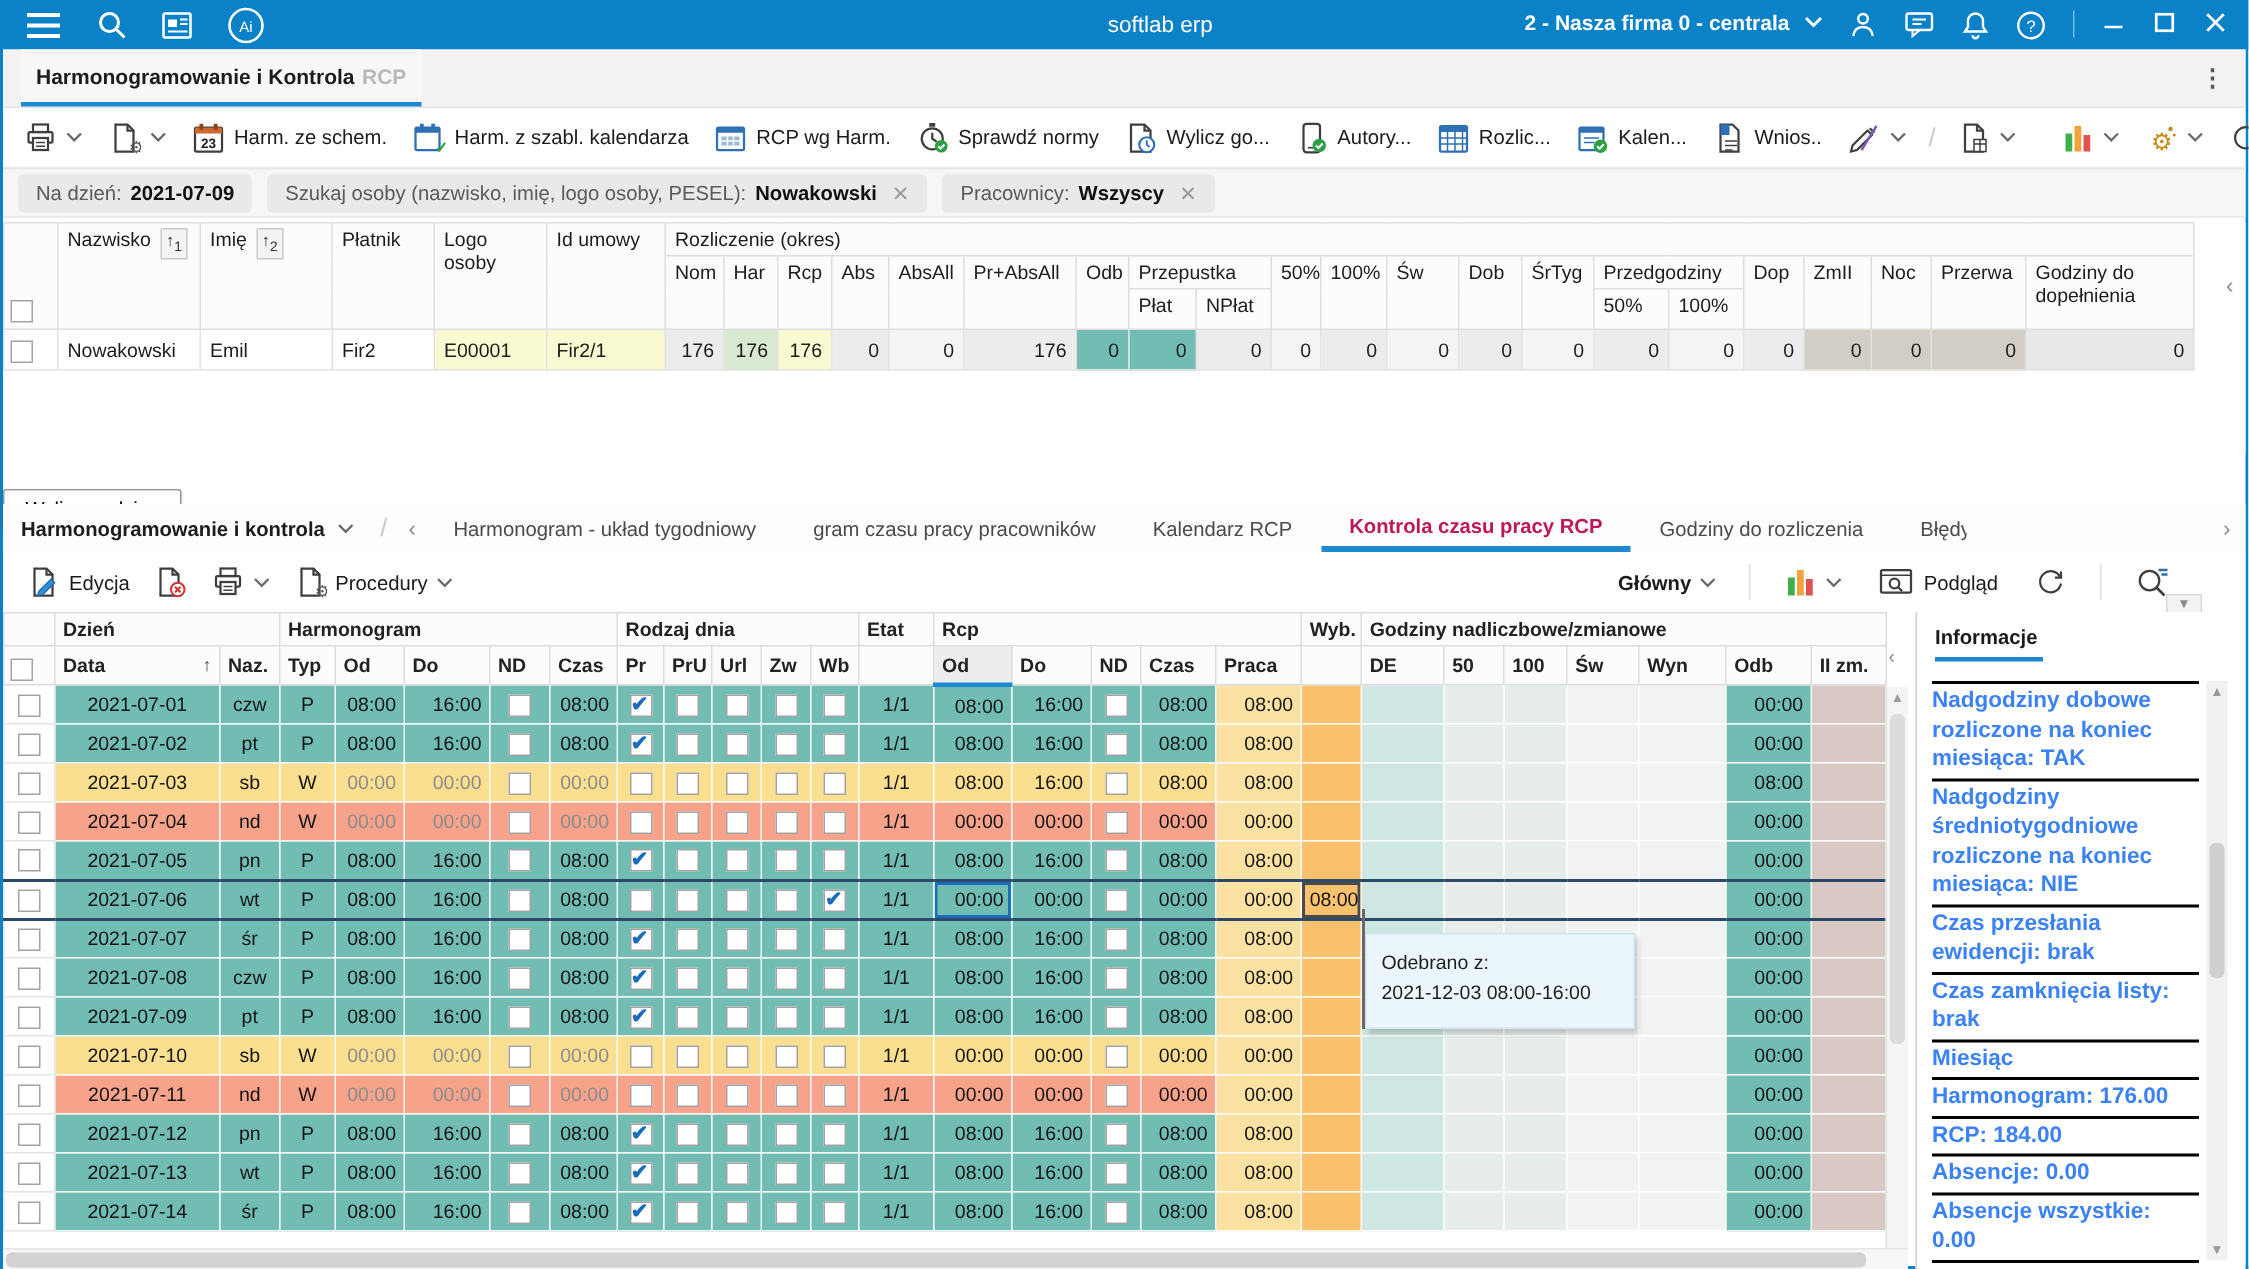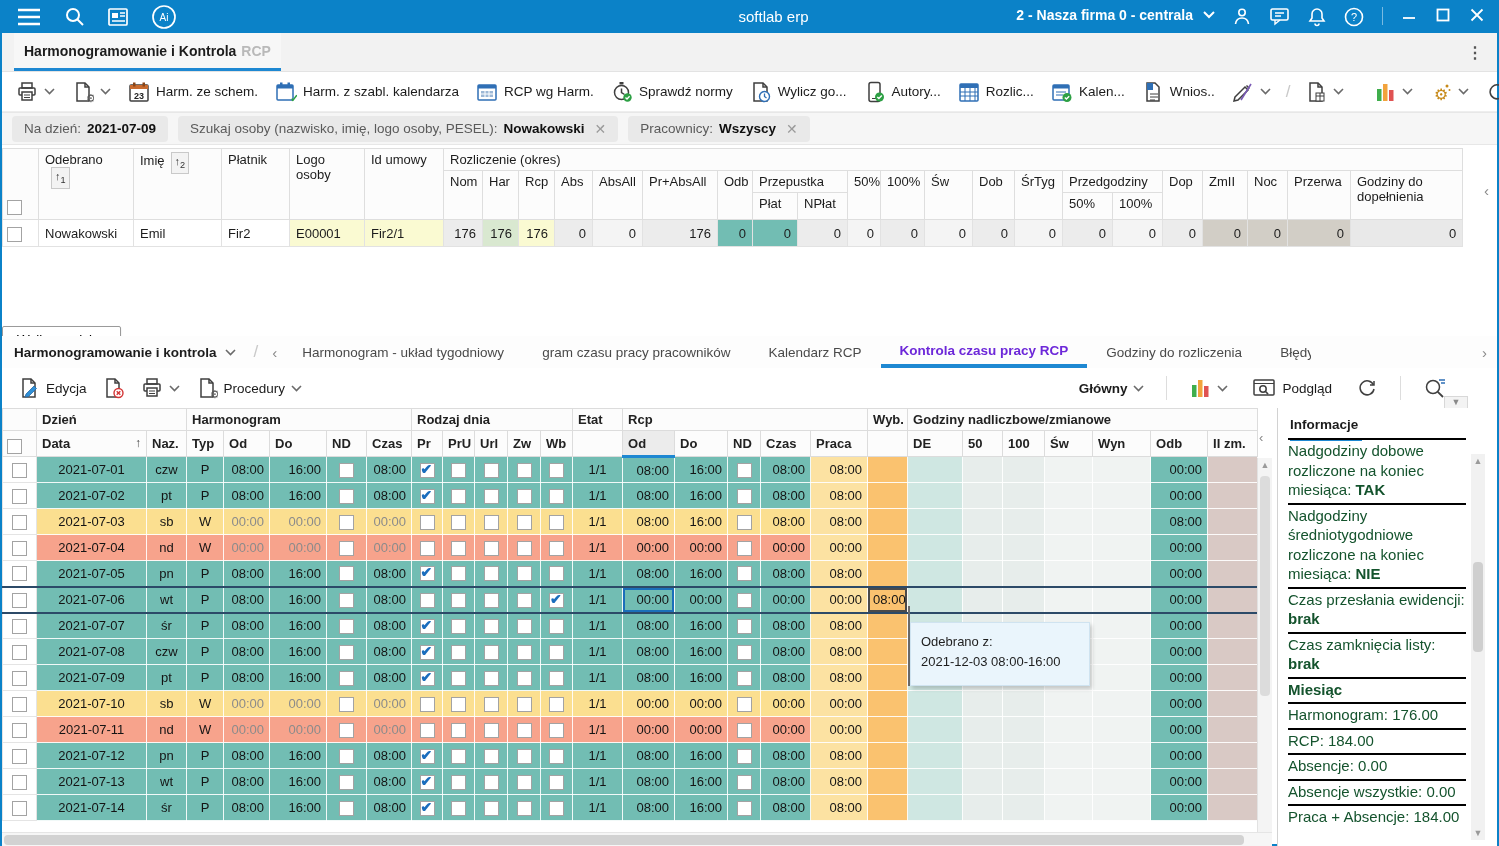--- a/index.html
+++ b/index.html
@@ -66,21 +66,21 @@
   .redinfo { color:#ee0000; font-weight:bold; font-size:14px; margin-left:8px; white-space:nowrap; }
   .split-dots { position:absolute; top:329px; left:998px; color:#b5b5b5; font-size:11px; letter-spacing:2px; }
 
   
   .subtabs { position:absolute; top:336px; left:2px; width:1495px; height:32px; background:#fdfdfd; display:flex; align-items:stretch; font-size:13.5px; }
   .subtabs-menu { display:flex; align-items:center; gap:8px; font-weight:bold; color:#1c1c1c; padding:0 10px 0 12px; }
   .slashsep { align-self:center; color:#c9c9c9; font-size:17px; padding:0 8px; }
   .scroll-arrow { align-self:center; color:#8a8a8a; font-size:15px; padding:0 6px; }
   #subtab-list { display:flex; align-items:stretch; overflow:hidden; flex:1; }
   .stab { display:flex; align-items:center; padding:0 19px; color:#4a4a4a; white-space:nowrap; cursor:default; }
-  .stab.active { color:#6d28d9; font-weight:bold; border-bottom:4px solid #1e88d2; }
+  .stab.active { color:#be185d; font-weight:bold; border-bottom:4px solid #1e88d2; }
   .stab:last-child { max-width:50px; overflow:hidden; padding-right:0; }
   .subtab-next { align-self:center; color:#8a8a8a; font-size:15px; padding:0 10px 0 2px; }
 
   
   .day-area { position:absolute; top:408px; left:2px; width:1270px; height:438px; background:#fff; overflow:hidden; }
   table.day { border-collapse:collapse; table-layout:fixed; width:1255px; font-size:13px; color:#141414; }
   .day thead th { background:#fcfcfc; border:1px solid #dcdcdc; font-weight:bold; text-align:left; padding:0 5px; color:#222; }
   .day thead tr.grow th { height:22px; font-weight:bold; }
   .day thead tr.srow th { height:26px; }
   .day thead th.sel-col { background:#ececec; border-bottom:3px solid #1e88d2; }
@@ -110,21 +110,21 @@
   .head-chevron { position:absolute; top:22px; left:1257px; color:#8a8a8a; font-size:13px; }
   .hscroll { position:absolute; top:424px; left:0; width:1270px; height:14px; background:#f6f6f6; border-top:1px solid #e5e5e5; }
   .hscroll .thumb { position:absolute; top:2px; left:2px; width:1240px; height:10px; background:#d2d2d2; border-radius:4px; }
 
   .tip-line { position:absolute; left:906px; top:198px; width:2px; height:80px; background:#6a6a6a; }
   .tooltip { position:absolute; left:908px; top:214px; width:180px; height:64px; background:#eaf5fc; border:1px solid #cfe3f0; box-shadow:2px 3px 4px rgba(0,0,0,.18); padding:9px 10px; font-size:13px; color:#1e1e1e; line-height:20px; white-space:nowrap; }
 
   
   .info-panel { position:absolute; top:408px; left:1277px; width:220px; height:438px; background:#fff; border-left:1px solid #d2d2d2; }
   .info-tab { display:inline-block; margin:9px 0 0 12px; padding:0 4px 6px 0; font-size:13.5px; font-weight:bold; color:#1c1c1c; border-bottom:3px solid #1e88d2; }
-  .info-items { position:absolute; top:30px; left:10px; width:178px; height:390px; overflow:hidden; font-size:15px; line-height:19.5px; color:#14532d; }
+  .info-items { position:absolute; top:46px; left:10px; width:178px; height:390px; overflow:hidden; font-size:15px; line-height:19.5px; color:#3b82f6;font-weight:bold; }
   .info-item { border-bottom:2px solid #000; padding:1px 0 3px; }
   .info-item:first-child { border-top:2px solid #000; }
   .ipanel-scroll { position:absolute; top:46px; left:193px; width:14px; height:386px; background:#f1f1f1; }
   .ipanel-scroll .a { position:absolute; left:0; width:14px; text-align:center; color:#9a9a9a; font-size:9px; }
   .ipanel-scroll .thumb { position:absolute; top:108px; left:2px; width:10px; height:90px; background:#cfcfcf; border-radius:4px; }
   .panel-collapse { position:absolute; top:396px; left:1444px; width:24px; height:13px; background:#f3f3f3; border:1px solid #d8d8d8; color:#8a8a8a; font-size:9px; line-height:10px; text-align:center; }
 </style>
 </head>
 <body>
 
@@ -463,21 +463,21 @@
           <col style="width:50px">
           <col style="width:40px">
           <col style="width:45px">
         <col style="width:40px">
           <col style="width:63px">
           <col style="width:112px">
       </colgroup>
       <thead>
         <tr class="h1">
           <th rowspan="3" class="chkcol"><span class="cb"></span></th>
-          <th rowspan="3"><span>Odebrano</span><span class="sortbox">↑<sub>1</sub></span></th>
+          <th rowspan="3"><span>Nazwisko</span><span class="sortbox">↑<sub>1</sub></span></th>
           <th rowspan="3"><span>Imię</span><span class="sortbox">↑<sub>2</sub></span></th>
           <th rowspan="3">Płatnik</th>
           <th rowspan="3">Logo osoby</th>
           <th rowspan="3">Id umowy</th>
           <th colspan="21">Rozliczenie (okres)</th>
         </tr>
         <tr class="h2">
           <th rowspan="2">Nom</th>
           <th rowspan="2">Har</th>
           <th rowspan="2">Rcp</th>

